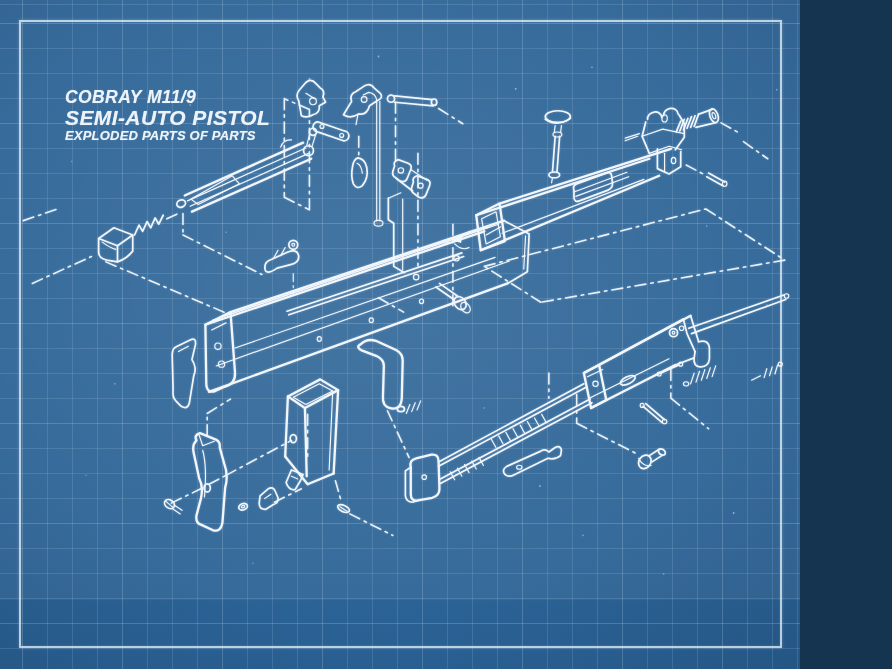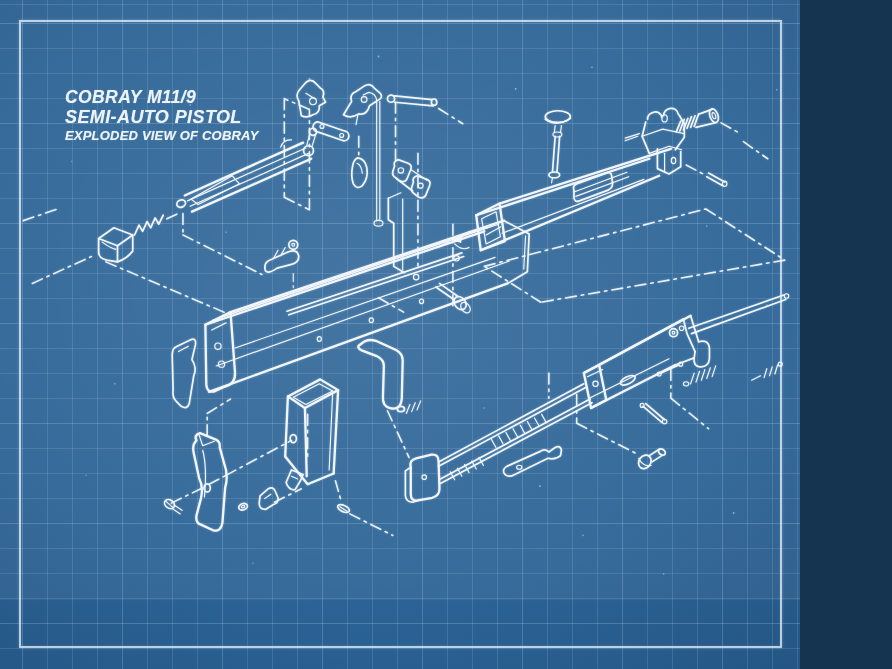--- a/index.html
+++ b/index.html
@@ -23,21 +23,21 @@
     position:absolute;left:19px;top:20px;right:18px;bottom:21px;
     border:2px solid rgba(228,241,251,.78);
     box-shadow:0 0 3px rgba(255,255,255,.25), inset 0 0 3px rgba(255,255,255,.15);
   }
   .title{
     position:absolute;left:65px;top:87px;color:#edf3fa;
     font-style:italic;font-weight:bold;letter-spacing:.4px;
     text-shadow:0 0 1px rgba(255,255,255,.5);
   }
   .t1{font-size:17.5px;line-height:20px;}
-  .t2{font-size:18px;line-height:21px;}
+  .t2{font-size:21px;line-height:21px;}
   .t3{font-size:13px;line-height:16px;letter-spacing:.2px;}
   svg.draw{position:absolute;inset:0;filter:drop-shadow(0 0 1px rgba(205,232,255,.35));}
   svg.draw *{vector-effect:non-scaling-stroke;}
   .s,.m,.t,.d,.dt{fill:none;stroke:#f3f7fc;stroke-linecap:round;stroke-linejoin:round;}
   .s{stroke-width:2.3;}
   .m{stroke-width:1.7;}
   .t{stroke-width:1.15;}
   .d{stroke-width:1.6;stroke-dasharray:11 5 2.5 5;opacity:.95;}
   .dt{stroke-width:1.2;stroke-dasharray:8 4 2 4;opacity:.9;}
   .fill{fill:#f3f7fc;stroke:none;}
@@ -45,21 +45,21 @@
 </head>
 <body>
 
 <div class="canvas">
   <div class="grid-layer"></div>
   <div class="frame"></div>
 
   <div class="title">
     <div class="t1">COBRAY M11/9</div>
     <div class="t2">SEMI-AUTO PISTOL</div>
-    <div class="t3">EXPLODED VIEW OF COBRAY</div>
+    <div class="t3">EXPLODED PARTS OF PARTS</div>
   </div>
 
   <svg class="draw" viewBox="0 0 892 669">
 
     <g>
       <ellipse class="m" cx="202" cy="227" rx="5" ry="4" transform="rotate(-24 202 227)"></ellipse>
       <path class="s" d="M206,218 L338,159"></path>
       <path class="t" d="M209,224 L341,165"></path>
       <path class="t" d="M212,230 L344,171"></path>
       <path class="s" d="M214,236 L347,177"></path>

